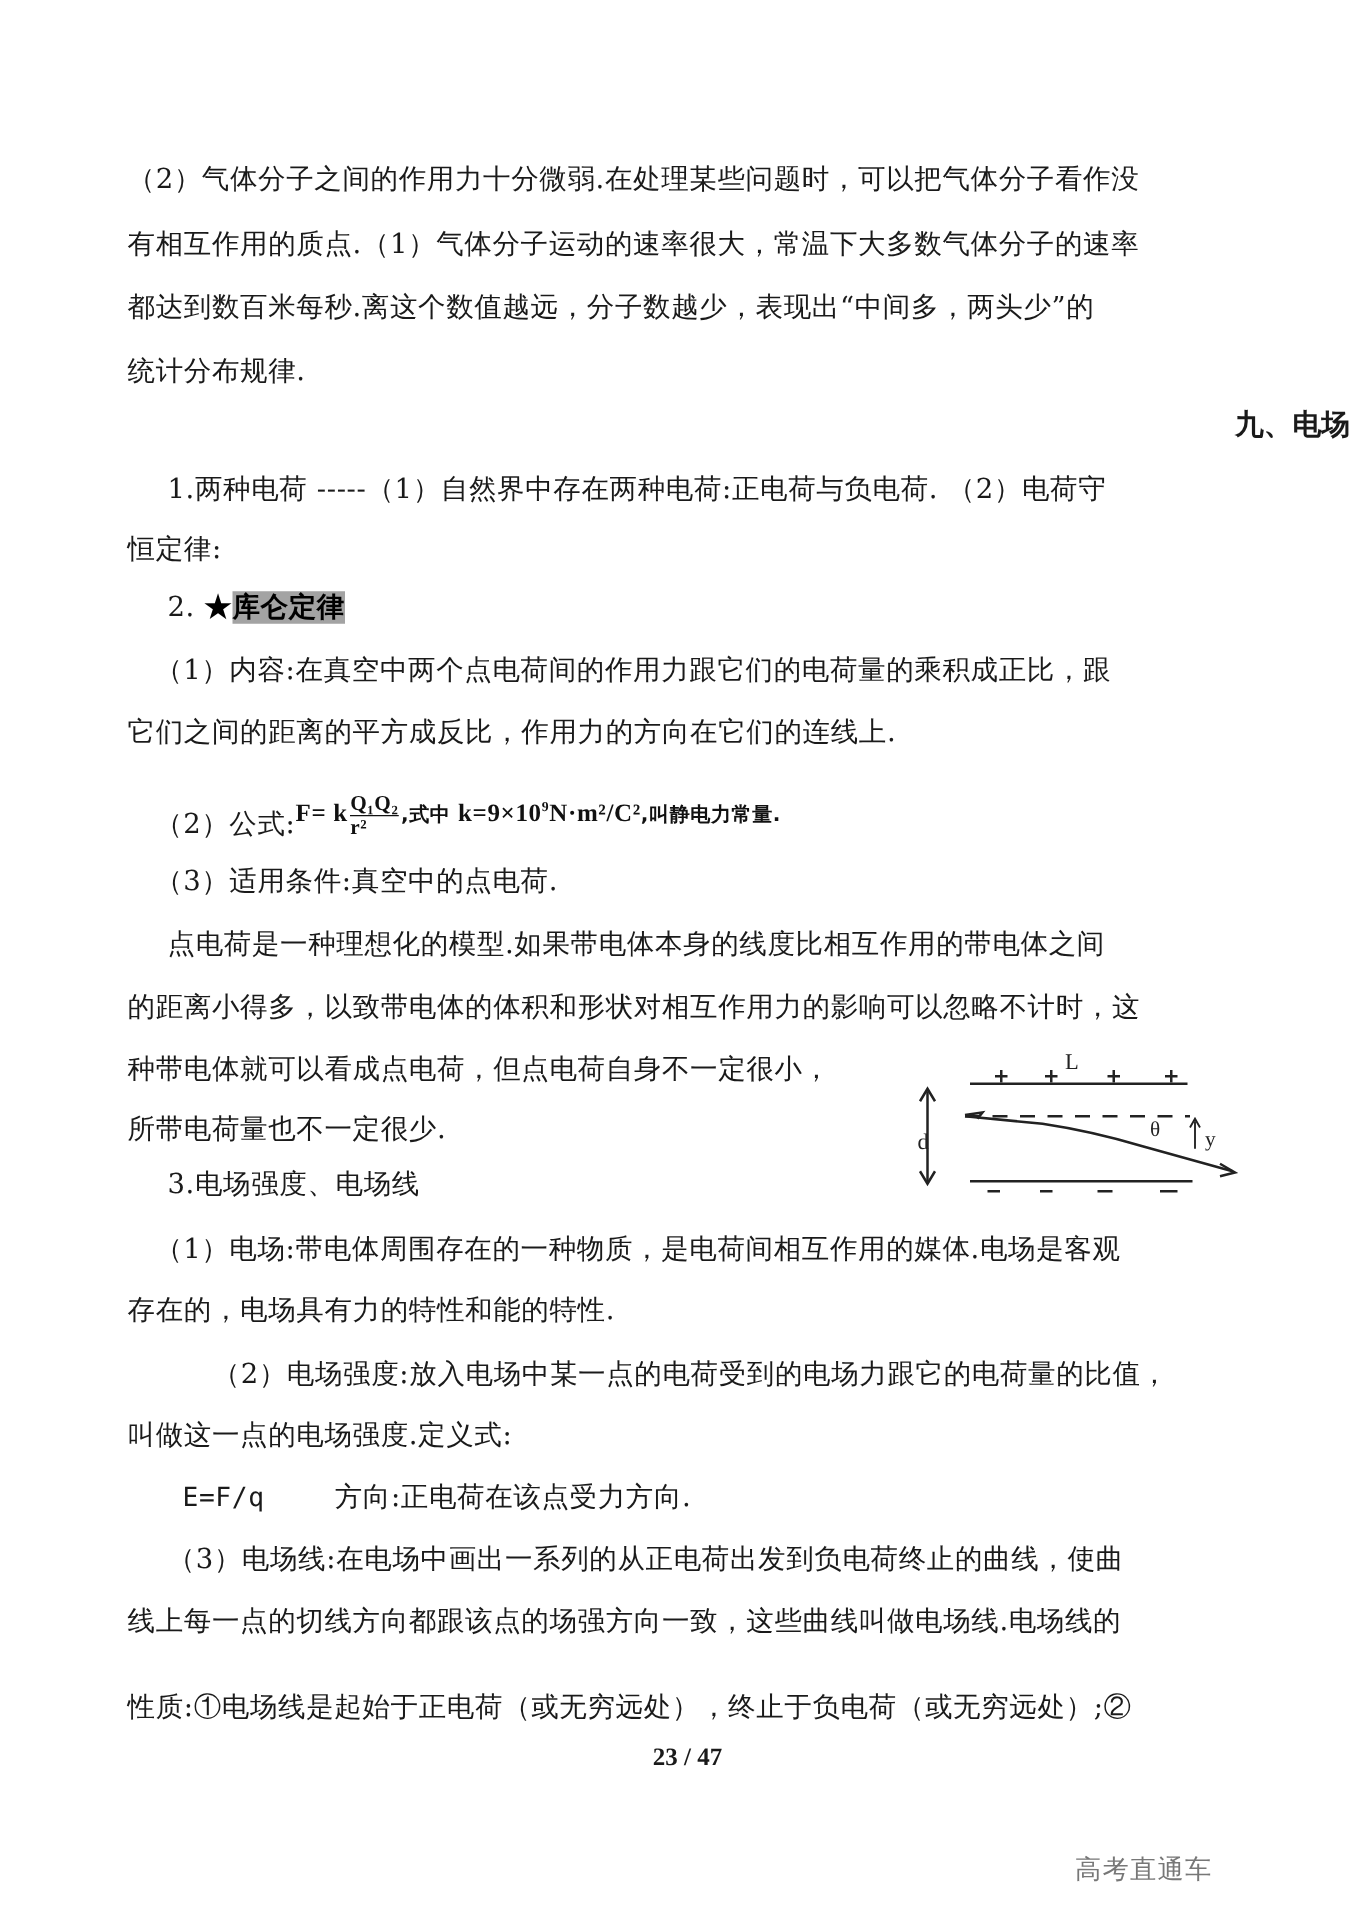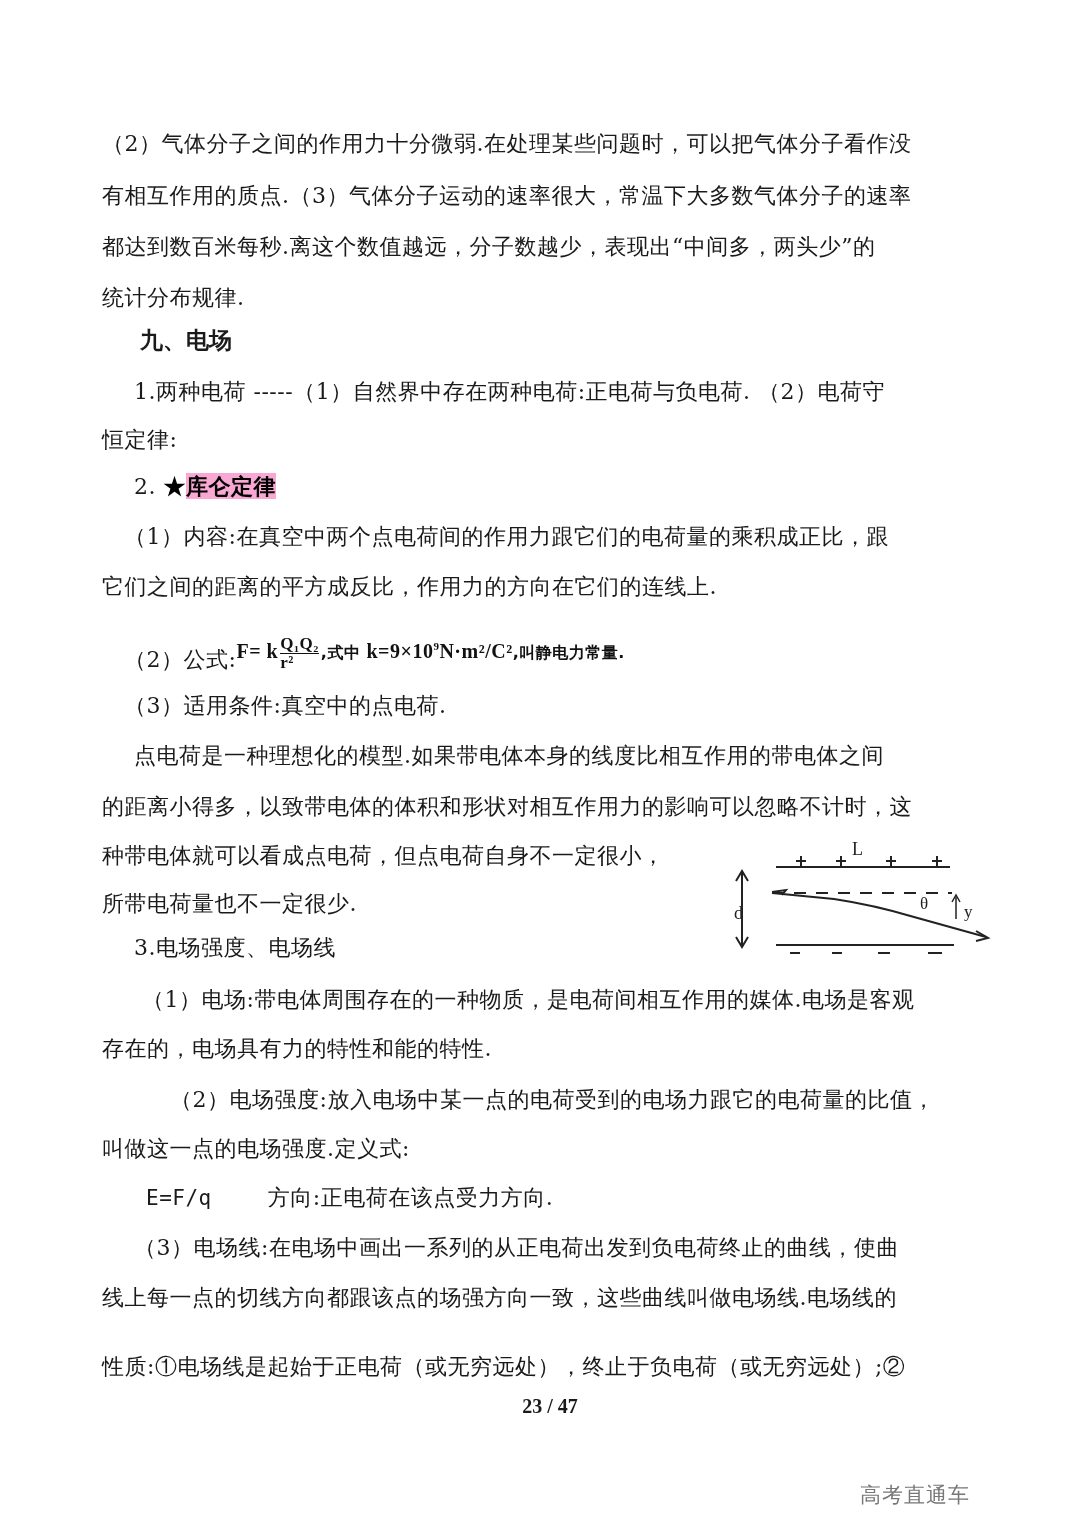--- a/index.html
+++ b/index.html
@@ -9,24 +9,24 @@
     color: #1a1a1a;
   }
   .page { position: absolute; left: 0; top: 3px; width: 1000px; height: 1526px; }
   .line {
     position: absolute; left: 102px; width: 880px;
     font-size: 22px; line-height: 30px; white-space: nowrap; letter-spacing: 0.5px;
   }
   .indent { left: 134px; }
   .indent2 { left: 124px; }
   .center-title {
-    position: absolute; left: 0; width: 1080px; text-align: left;
+    position: absolute; left: 0; width: 1080px; text-align: right;
     font-size: 23px; line-height: 30px; font-weight: bold; padding-left: 140px; box-sizing: border-box;
   }
-  .hl { background: #f9a8d4; font-weight: bold; color: #000; }
+  .hl { background: #a3a3a3; font-weight: bold; color: #000; }
   .star { font-weight: bold; color: #000; }
   .formula {
     display: inline-block; vertical-align: middle; position: relative; top: -10px;
     font-family: "Liberation Serif", serif; font-weight: bold; font-size: 20px; color: #111;
   }
   .frac { display: inline-block; vertical-align: middle; text-align: left; line-height: 18px; margin: 0 2px; }
   .frac .num { display: block; font-size: 17px; }
   .frac .den { display: block; font-size: 17px; }
   .formula sup { font-size: 11px; }
   .formula .cn { font-family: "DejaVu Sans", sans-serif; font-size: 16px; font-weight: bold; }
@@ -40,21 +40,21 @@
     position: absolute; right: 30px; top: 1478px;
     font-family: "DejaVu Sans", sans-serif; font-size: 21px; color: #777777; letter-spacing: 1px;
   }
 </style>
 </head>
 <body>
 
 <div class="page">
 
   <div class="line" style="top:126px;">（2）气体分子之间的作用力十分微弱.在处理某些问题时，可以把气体分子看作没</div>
-  <div class="line" style="top:178px;">有相互作用的质点.（3）气体分子运动的速率很大，常温下大多数气体分子的速率</div>
+  <div class="line" style="top:178px;">有相互作用的质点.（1）气体分子运动的速率很大，常温下大多数气体分子的速率</div>
   <div class="line" style="top:229px;">都达到数百米每秒.离这个数值越远，分子数越少，表现出“中间多，两头少”的</div>
   <div class="line" style="top:280px;">统计分布规律.</div>
 
   <div class="center-title" style="top:322px;">九、电场</div>
 
   <div class="line indent" style="top:374px;">1.两种电荷 -----（1）自然界中存在两种电荷:正电荷与负电荷. （2）电荷守</div>
   <div class="line" style="top:422px;">恒定律:</div>
 
   <div class="line indent" style="top:468px;">
     <span>2. </span><span class="star">★</span><span class="hl">库仑定律</span>
@@ -109,21 +109,21 @@
       </g>
       <text x="128" y="18" font-family="Liberation Serif, serif" font-size="18" fill="#222">L</text>
       <text x="10" y="82" font-family="Liberation Serif, serif" font-size="18" fill="#222">d</text>
       <text x="196" y="72" font-family="Liberation Serif, serif" font-size="17" fill="#222">θ</text>
       <text x="240" y="80" font-family="Liberation Serif, serif" font-size="17" fill="#222">y</text>
     </svg>
   </div>
 
   <div class="line indent" style="top:930px;">3.电场强度、电场线</div>
 
-  <div class="line indent2" style="top:982px;margin-left:18px;">（1）电场:带电体周围存在的一种物质，是电荷间相互作用的媒体.电场是客观</div>
+  <div class="line indent2" style="top:982px;">（1）电场:带电体周围存在的一种物质，是电荷间相互作用的媒体.电场是客观</div>
   <div class="line" style="top:1031px;">存在的，电场具有力的特性和能的特性.</div>
 
   <div class="line indent" style="top:1082px;margin-left:36px;">（2）电场强度:放入电场中某一点的电荷受到的电场力跟它的电荷量的比值，</div>
   <div class="line" style="top:1131px;">叫做这一点的电场强度.定义式:</div>
 
   <div class="line" style="top:1180px; left:146px;">
     <span class="mono">E=F/q</span><span style="display:inline-block;width:56px;"></span><span>方向:正电荷在该点受力方向.</span>
   </div>
 
   <div class="line indent" style="top:1230px;">（3）电场线:在电场中画出一系列的从正电荷出发到负电荷终止的曲线，使曲</div>

